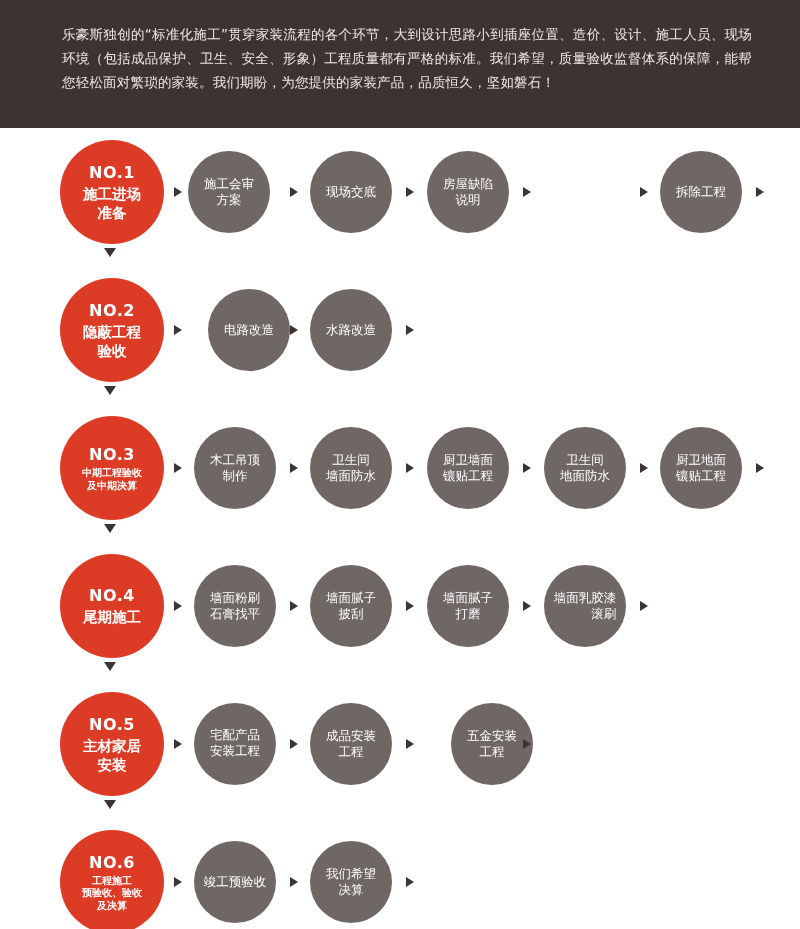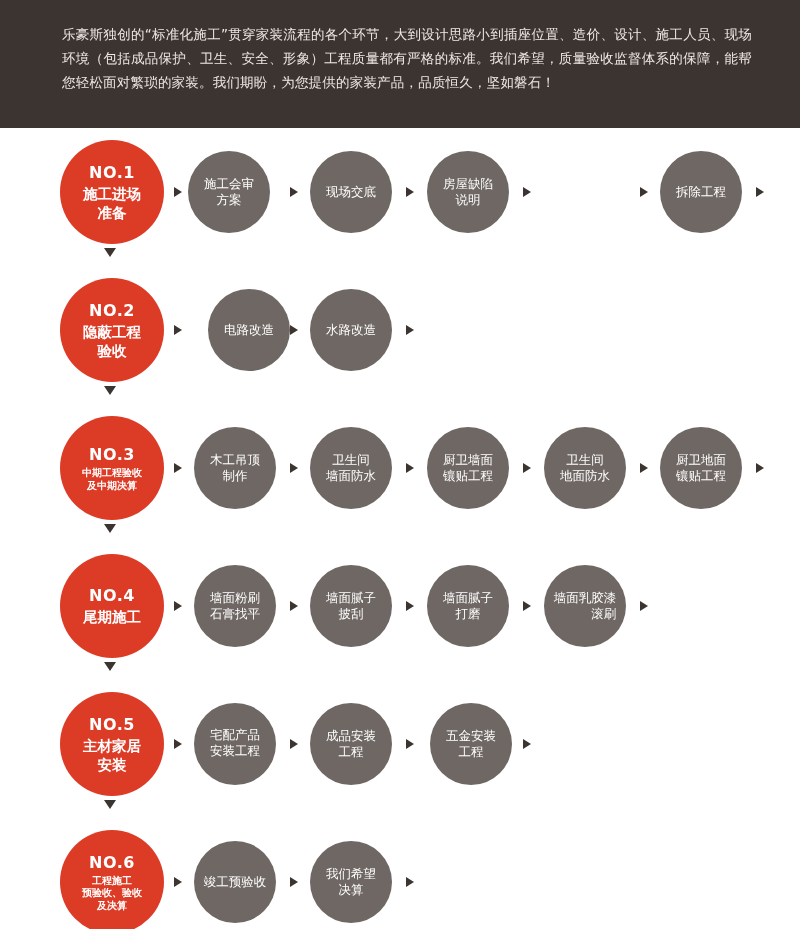--- a/index.html
+++ b/index.html
@@ -218,21 +218,21 @@
         <div class="stage-title">主材家居
 安装</div>
       </div>
       <div class="arrow-r" style="left:174px;"></div>
       <div class="node step" style="left:194px;font-family:Liberation Mono, monospace;">宅配产品
 安装工程</div>
       <div class="arrow-r" style="left:290px;"></div>
       <div class="node step" style="left:310px;">成品安装
 工程</div>
       <div class="arrow-r" style="left:406px;"></div>
-      <div class="node step" style="left:430px;">五金安装
+      <div class="node step" style="left:451px;">五金安装
 工程</div>
       <div class="arrow-r" style="left:523px;"></div>
       <div class="arrow-d" style="top:116px;"></div>
     </div>
 
     <div class="row" style="top:694px;">
       <div class="node stage small">
         <div class="stage-no">NO.6</div>
         <div class="stage-title">工程施工
 预验收、验收

